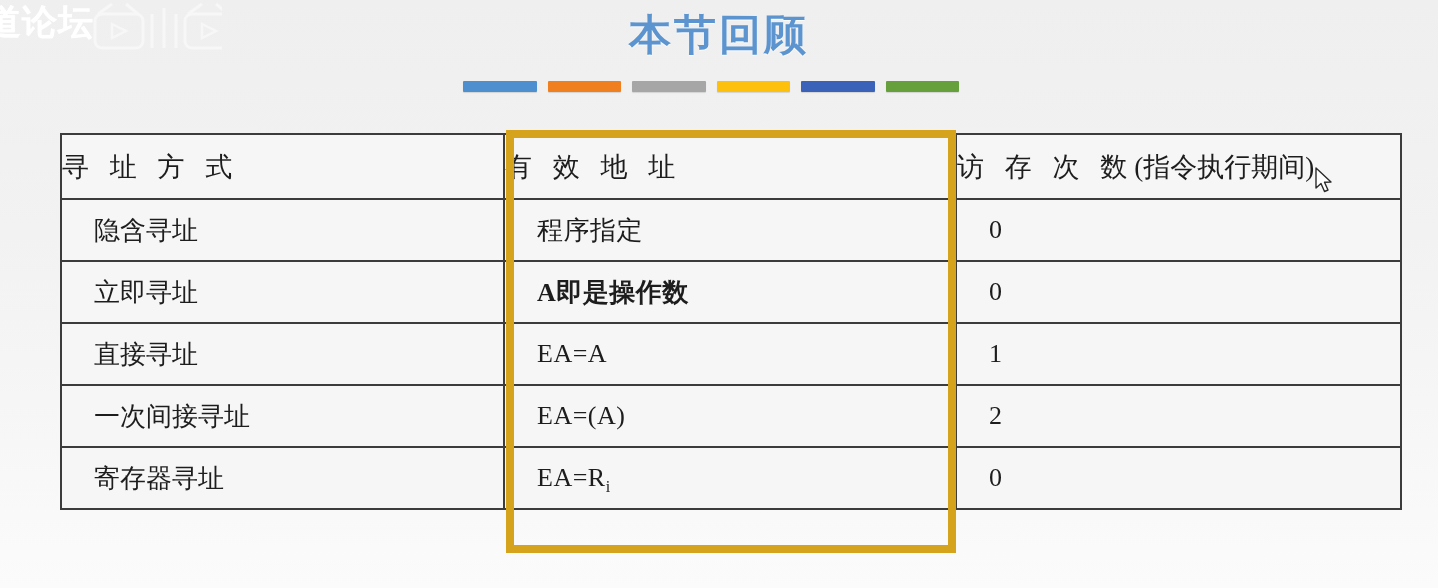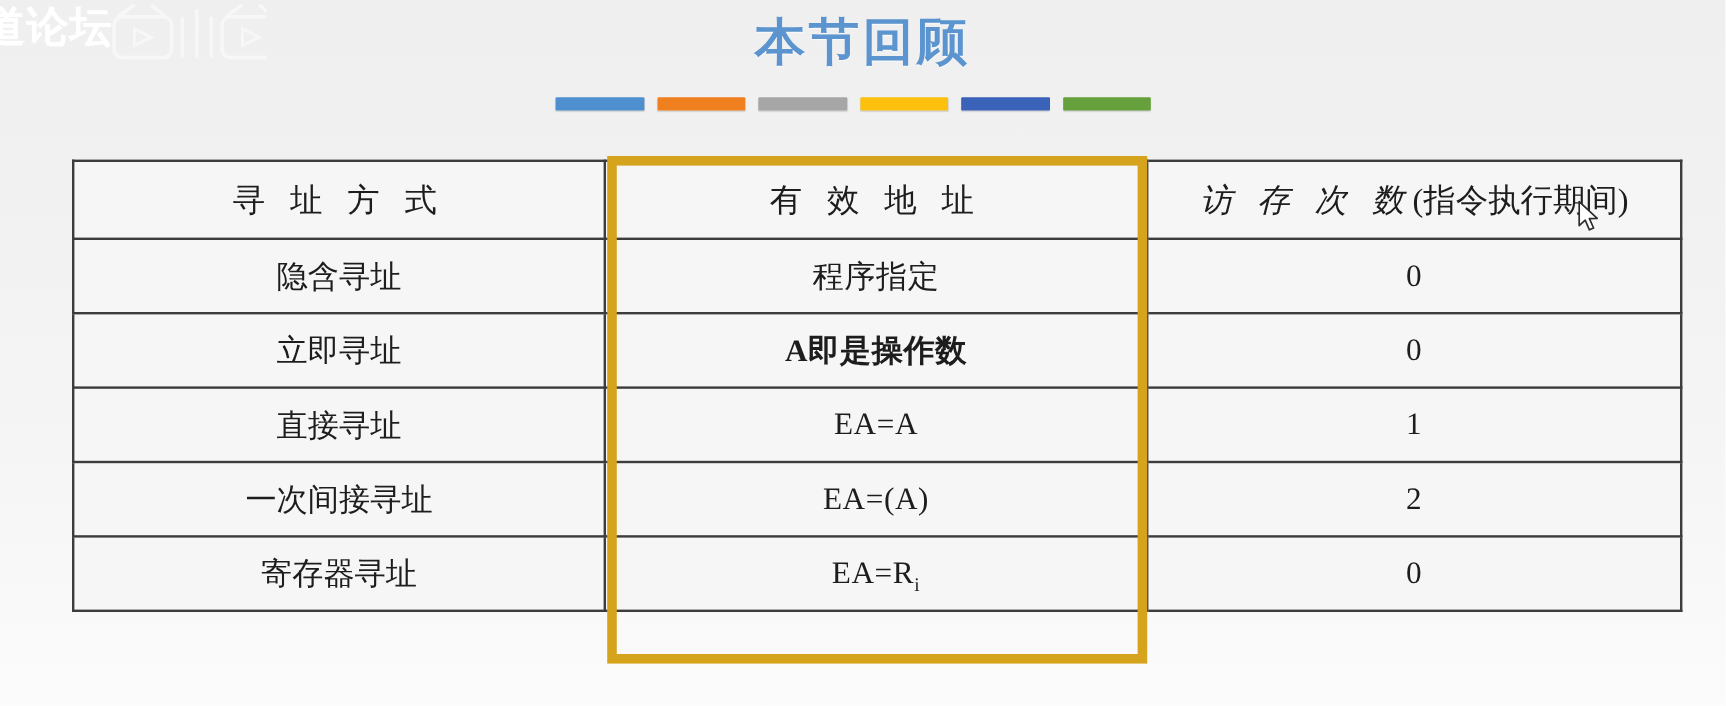--- a/index.html
+++ b/index.html
@@ -88,43 +88,42 @@
     border-collapse: collapse;
     table-layout: fixed;
     background: #f6f6f6;
   }
   #review-table col.c1 { width: 443px; }
   #review-table col.c2 { width: 452px; }
   #review-table col.c3 { width: 445px; }
 
   #review-table td {
     border: 2px solid #3c3c3c;
-    text-align: center;
     vertical-align: middle;
     color: #1d1d1d;
     background: #f6f6f6;
     padding: 0;
   }
   #review-table tr.header-row td {
     height: 63px;
     font-size: 27px;
     letter-spacing: 7px;
     font-family: "Liberation Serif", "DejaVu Serif", serif;
   }
   #review-table tr.header-row td.col-3 {
     letter-spacing: 0;
   }
   #review-table tr.header-row td.col-3 .spaced {
     letter-spacing: 7px;
-    font-style: italic;
   }
   #review-table tr.data-row td {
     height: 60px;
     font-size: 26px;
     font-family: "Liberation Serif", "DejaVu Serif", serif;
+    padding-left: 32px;
   }
   #review-table td.formula,
   #review-table td.count {
     font-family: "Liberation Sans", "DejaVu Sans", sans-serif;
     font-size: 23px;
     letter-spacing: 0.5px;
   }
   #review-table td.formula.mixed {
     font-family: "Liberation Serif", "DejaVu Serif", serif;
     font-size: 26px;

